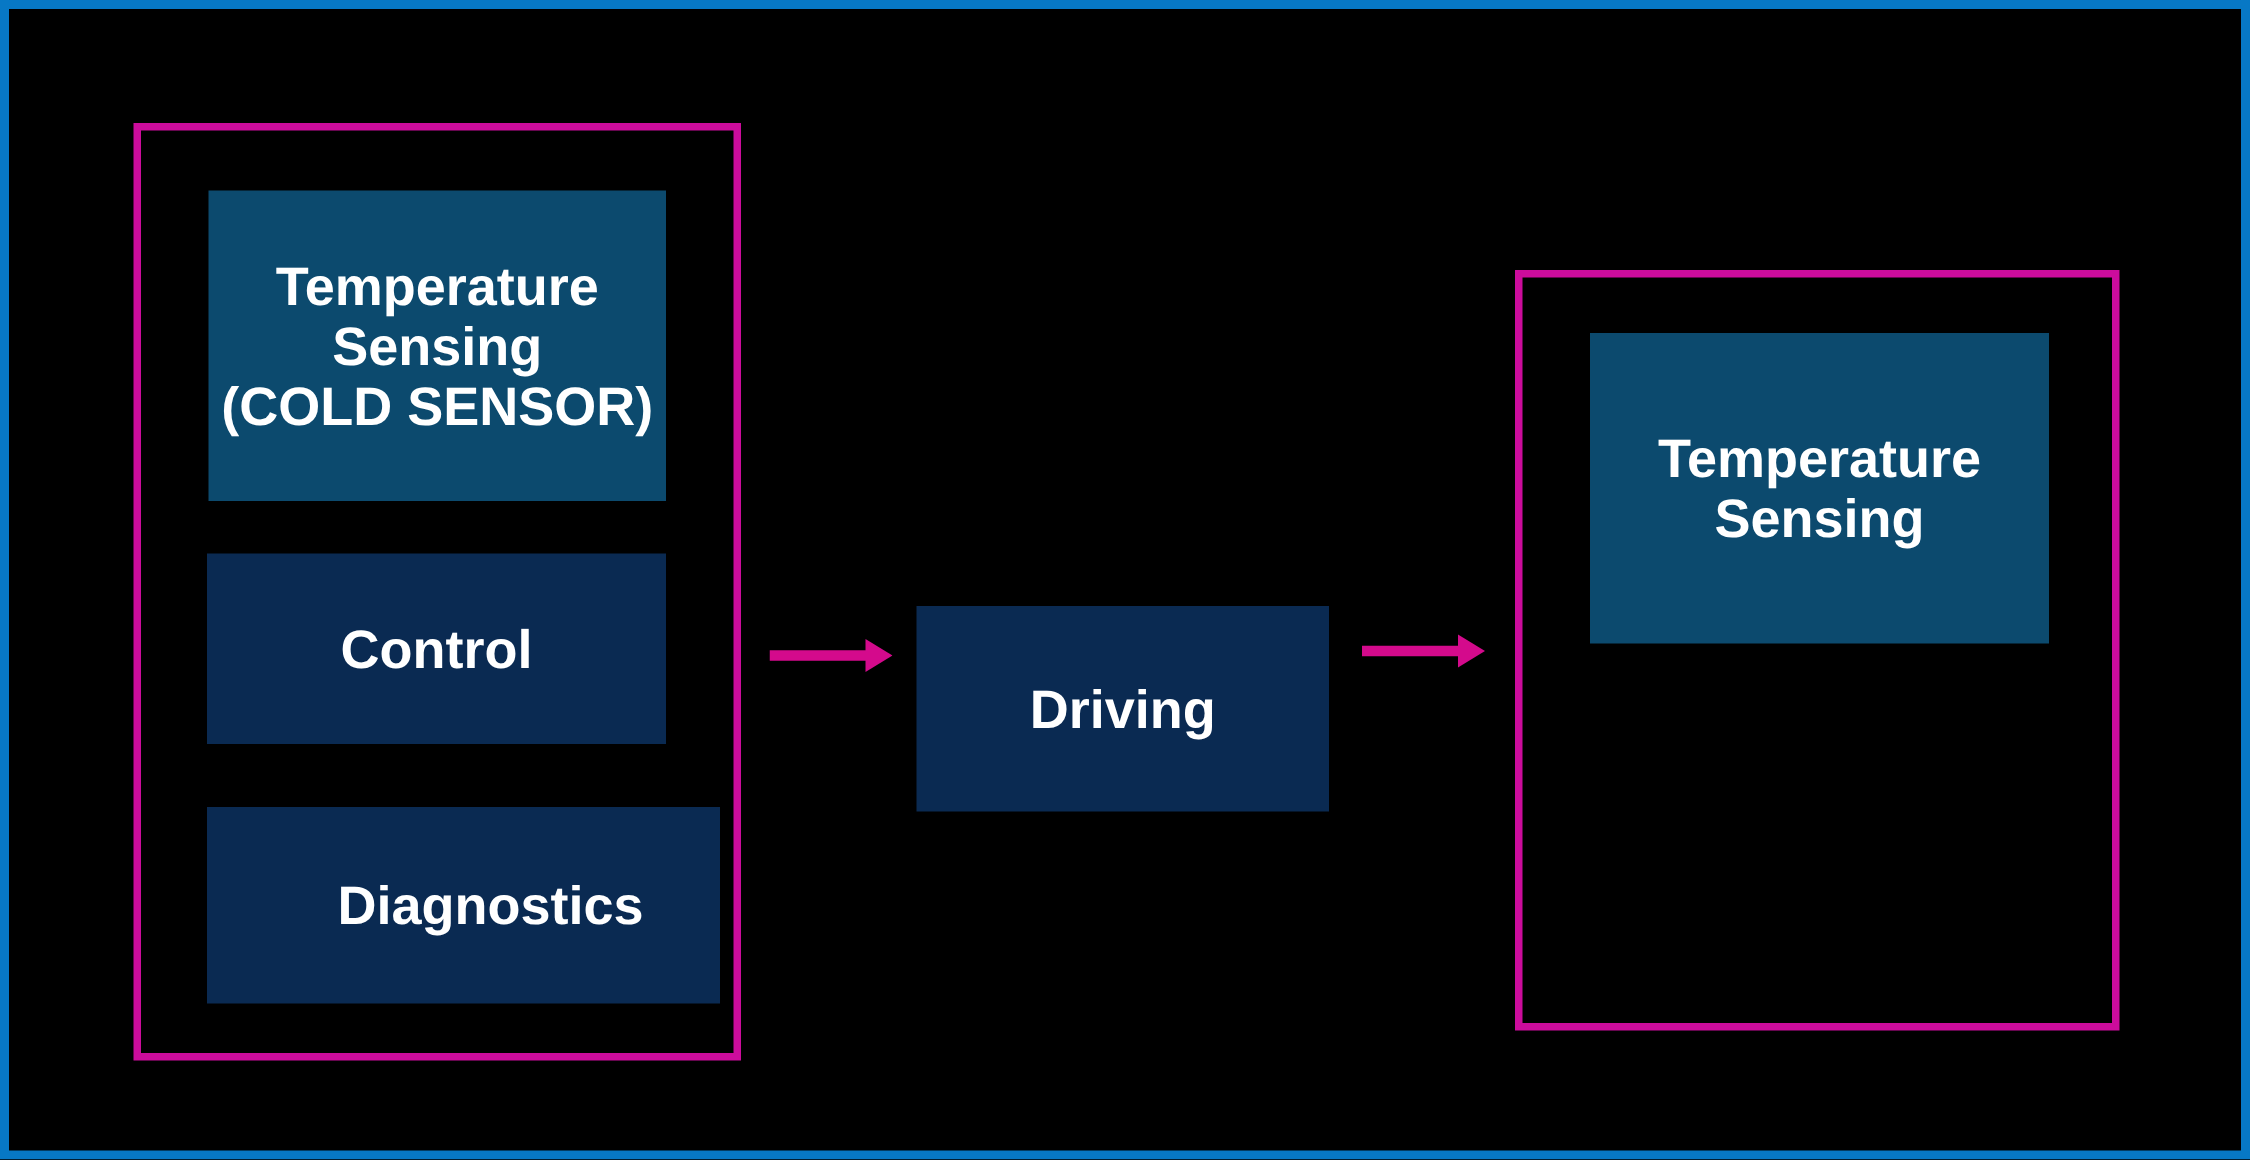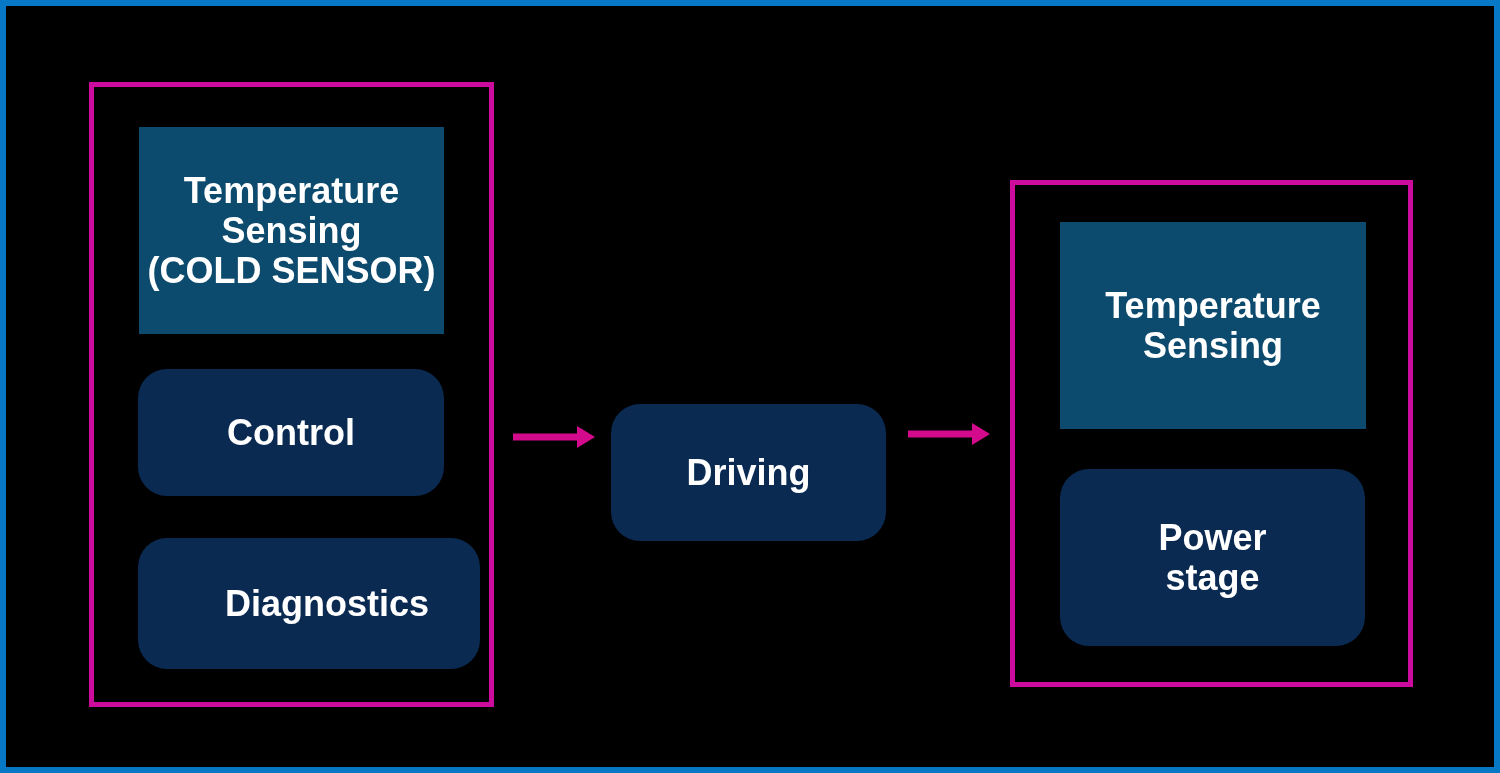--- a/index.html
+++ b/index.html
@@ -41,21 +41,21 @@
     flex-direction: column;
     align-items: center;
     justify-content: center;
     text-align: center;
     color: #FFFFFF;
     font-weight: bold;
     font-size: 36px;
     line-height: 40px;
   }
   .box-highlight { background: #0c4a6e; }
-  .box-primary  { background: #0A2A52; border-radius: 29px; }
+  .box-primary  { background: #0A2A52; }
 
   
   .box-cold        { left: 45px; top: 40px;  width: 305px; height: 207px; }
   .box-control     { left: 44px; top: 282px; width: 306px; height: 127px; }
   .box-diagnostics { left: 44px; top: 451px; width: 306px; height: 131px; padding-left: 36px; }
 
   
   .box-driving { left: 605px; top: 358px; width: 275px; height: 137px; margin-top: 40px; }
 
   
@@ -102,19 +102,15 @@
   <svg class="arrow-svg arrow-2" viewBox="0 0 82 28" aria-hidden="true">
     <rect x="0" y="10.5" width="66" height="7" fill="#D40A8C"></rect>
     <polygon points="64,3 82,14 64,25" fill="#D40A8C"></polygon>
   </svg>
 
   <div class="group group-right">
     <div class="box box-highlight box-hot">
       <div>Temperature</div>
       <div>Sensing</div>
     </div>
-    <div class="box box-primary box-power">
-      <div>Power</div>
-      <div>stage</div>
-    </div>
   </div>
 
 </div>
 
 </body></html>

